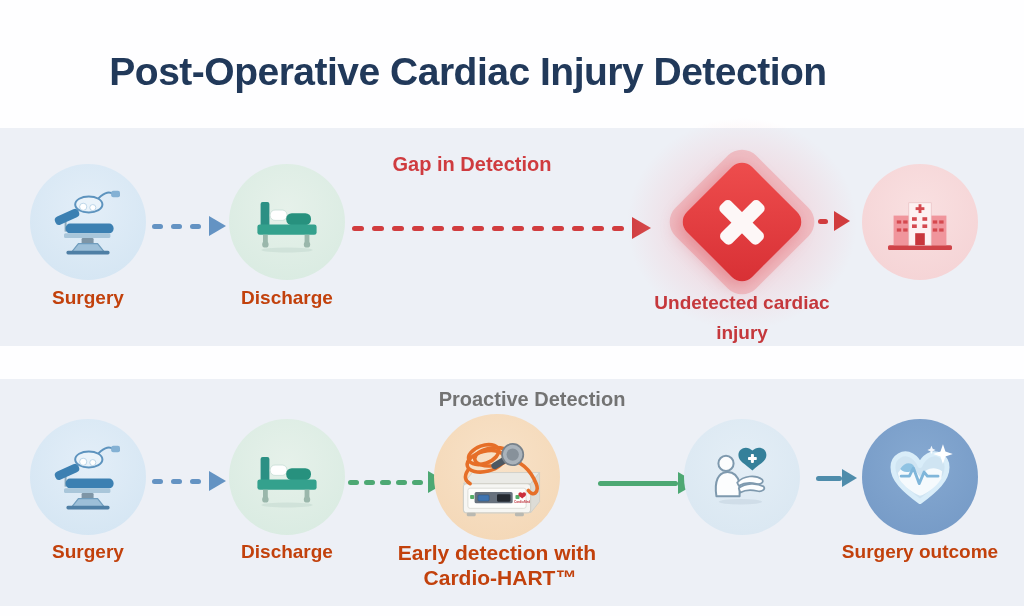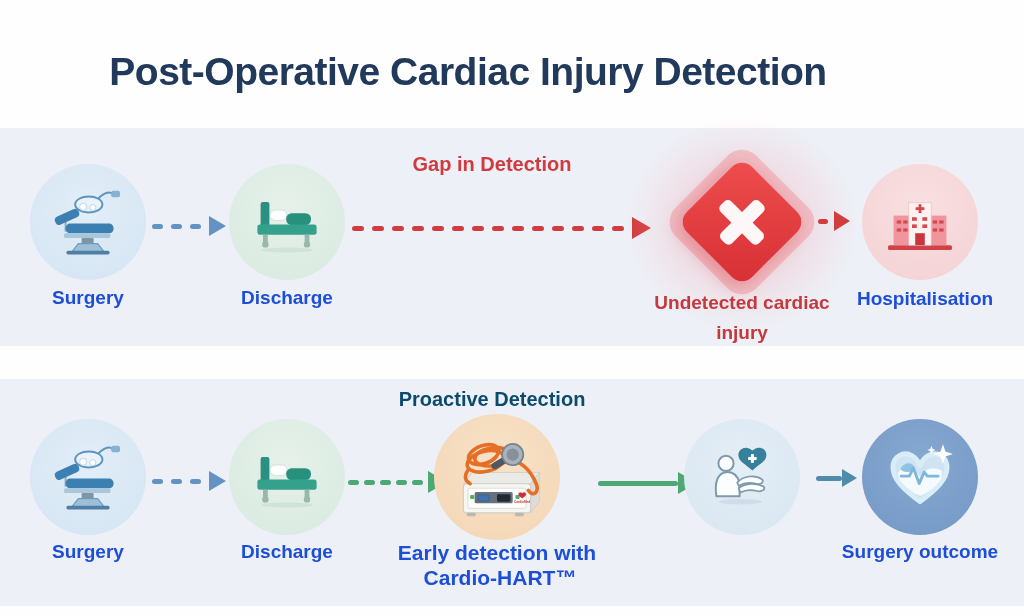--- a/index.html
+++ b/index.html
@@ -5,31 +5,31 @@
   html,body{margin:0;padding:0;background:#fff;}
   #page{position:relative;width:1024px;height:616px;background:#fefeff;overflow:hidden;
         font-family:"Liberation Sans","DejaVu Sans",sans-serif;}
   .band{position:absolute;left:0;width:1024px;background:#edf0f6;}
   #band-top{top:128px;height:218px;}
   #band-bottom{top:379px;height:227px;}
   .page-title{position:absolute;top:50px;left:0;width:936px;text-align:center;
       font-size:39px;font-weight:700;letter-spacing:-0.5px;color:#21395a;}
   .caption{position:absolute;transform:translateX(-50%);font-size:20px;font-weight:700;white-space:nowrap;}
   .caption.red{color:#cf3b3f;}
-  .caption.green{color:#0c4a6e;}
+  .caption.green{color:#737373;margin-left:40px;}
   .node{position:absolute;border-radius:50%;display:flex;align-items:center;justify-content:center;}
   .n116{width:116px;height:116px;}
   .bg-surgery{background:radial-gradient(circle at 50% 38%,#e3eef8,#d2e4f2);}
   .bg-discharge{background:radial-gradient(circle at 50% 38%,#e6f1ea,#d7eae0);}
   .bg-hospital{background:radial-gradient(circle at 50% 38%,#f9e0e1,#f4d1d3);}
   .bg-device{background:radial-gradient(circle at 50% 38%,#f8e2c8,#f3d6b4);}
   .bg-treatment{background:radial-gradient(circle at 50% 38%,#e4eef6,#d8e6f1);}
   .bg-outcome{background:radial-gradient(circle at 50% 38%,#86a9d1,#7398c5);}
   .label{position:absolute;transform:translateX(-50%);font-size:19px;font-weight:600;
-      color:#1d4ed8;white-space:nowrap;text-align:center;}
+      color:#c2410c;white-space:nowrap;text-align:center;}
   .label.red{color:#c5383c;font-weight:700;white-space:normal;width:200px;line-height:30px;}
   .label.big{font-size:21px;font-weight:700;}
   
   .arrow{position:absolute;display:flex;align-items:center;}
   .dash{height:5px;border-radius:2.5px;margin-right:8px;}
   .line{height:5px;border-radius:2.5px;}
   .head{width:0;height:0;border-top:10px solid transparent;border-bottom:10px solid transparent;}
   .blue .dash,.blue .line{background:#6493c3;}
   .blue .head{border-left:17px solid #6493c3;}
   .red-a .dash,.red-a .line{background:#d13c3e;}
@@ -53,21 +53,21 @@
 </head>
 <body>
 
 <div id="page">
 
   <div class="band" id="band-top"></div>
   <div class="band" id="band-bottom"></div>
 
   <div class="page-title">Post-Operative Cardiac Injury Detection</div>
 
-  <div class="caption red" style="left:492px;top:153px;">Gap in Detection</div>
+  <div class="caption red" style="left:472px;top:153px;">Gap in Detection</div>
 
   <div class="node n116 bg-surgery" style="left:30px;top:164px;">
     <svg width="80" height="80" viewBox="0 0 100 100">
       <path d="M60 24 C68 14 76 11 81 15" stroke="#5d93be" stroke-width="2.5" fill="none"></path>
       <rect x="79" y="11" width="11" height="8" rx="2.5" fill="#84b1d4"></rect>
       <ellipse cx="51" cy="28" rx="17" ry="10" fill="#eaf3fa" stroke="#5d93be" stroke-width="2.5"></ellipse>
       <circle cx="44" cy="31" r="4.5" fill="#ffffff" stroke="#aecde3"></circle>
       <circle cx="56" cy="32" r="3.8" fill="#ffffff" stroke="#aecde3"></circle>
       <line x1="22" y1="50" x2="22" y2="62" stroke="#8aa9bd" stroke-width="2.5"></line>
       <rect x="8" y="38" width="32" height="11" rx="5" fill="#3c80b2" transform="rotate(-24 24 44)"></rect>
@@ -149,21 +149,20 @@
       <rect x="36" y="26" width="28" height="53" fill="#fdf2f2" stroke="#e7bcbf" stroke-width="0.8"></rect>
       <rect x="44.5" y="31.5" width="11" height="3.6" fill="#d5494f"></rect>
       <rect x="48.2" y="27.8" width="3.6" height="11" fill="#d5494f"></rect>
       <rect x="40" y="44" width="6" height="4.5" fill="#d5494f"></rect>
         <rect x="53" y="44" width="6" height="4.5" fill="#d5494f"></rect>
       <rect x="40" y="53" width="6" height="4.5" fill="#d5494f"></rect>
         <rect x="53" y="53" width="6" height="4.5" fill="#d5494f"></rect>
       <rect x="44" y="64" width="12" height="15" fill="#c8373c"></rect>
     </svg>
   </div>
-  <div class="label" style="left:925px;top:288px;">Hospitalisation</div>
 
   <div class="caption green" style="left:492px;top:388px;">Proactive Detection</div>
 
   <div class="node n116 bg-surgery" style="left:30px;top:419px;">
     <svg width="80" height="80" viewBox="0 0 100 100">
       <path d="M60 24 C68 14 76 11 81 15" stroke="#5d93be" stroke-width="2.5" fill="none"></path>
       <rect x="79" y="11" width="11" height="8" rx="2.5" fill="#84b1d4"></rect>
       <ellipse cx="51" cy="28" rx="17" ry="10" fill="#eaf3fa" stroke="#5d93be" stroke-width="2.5"></ellipse>
       <circle cx="44" cy="31" r="4.5" fill="#ffffff" stroke="#aecde3"></circle>
       <circle cx="56" cy="32" r="3.8" fill="#ffffff" stroke="#aecde3"></circle>

